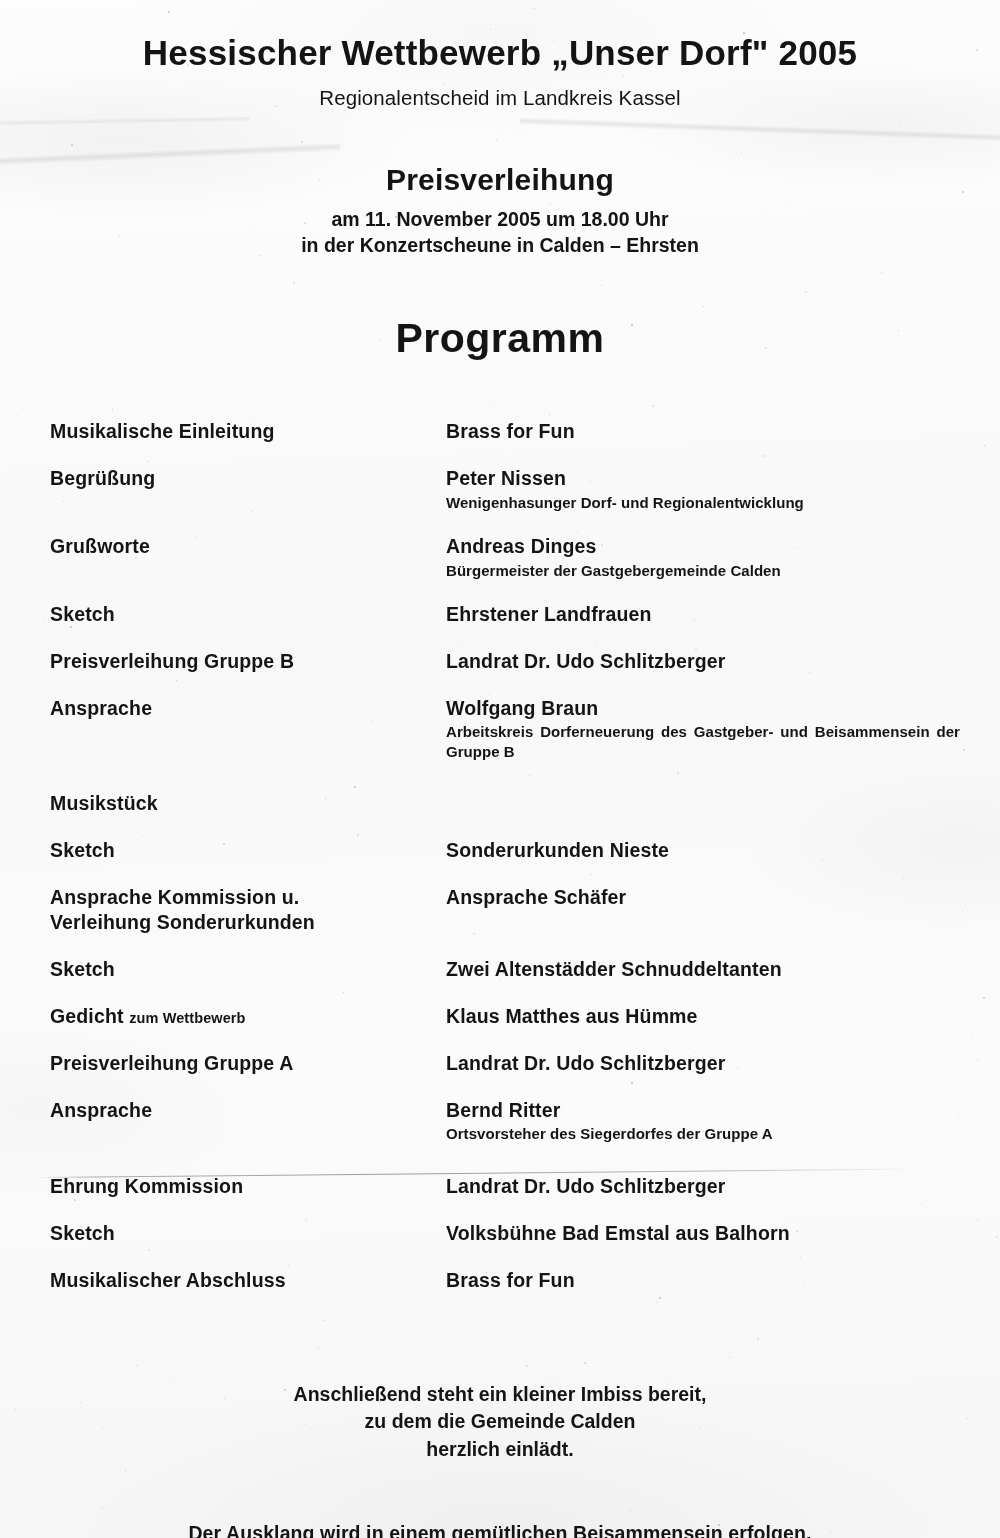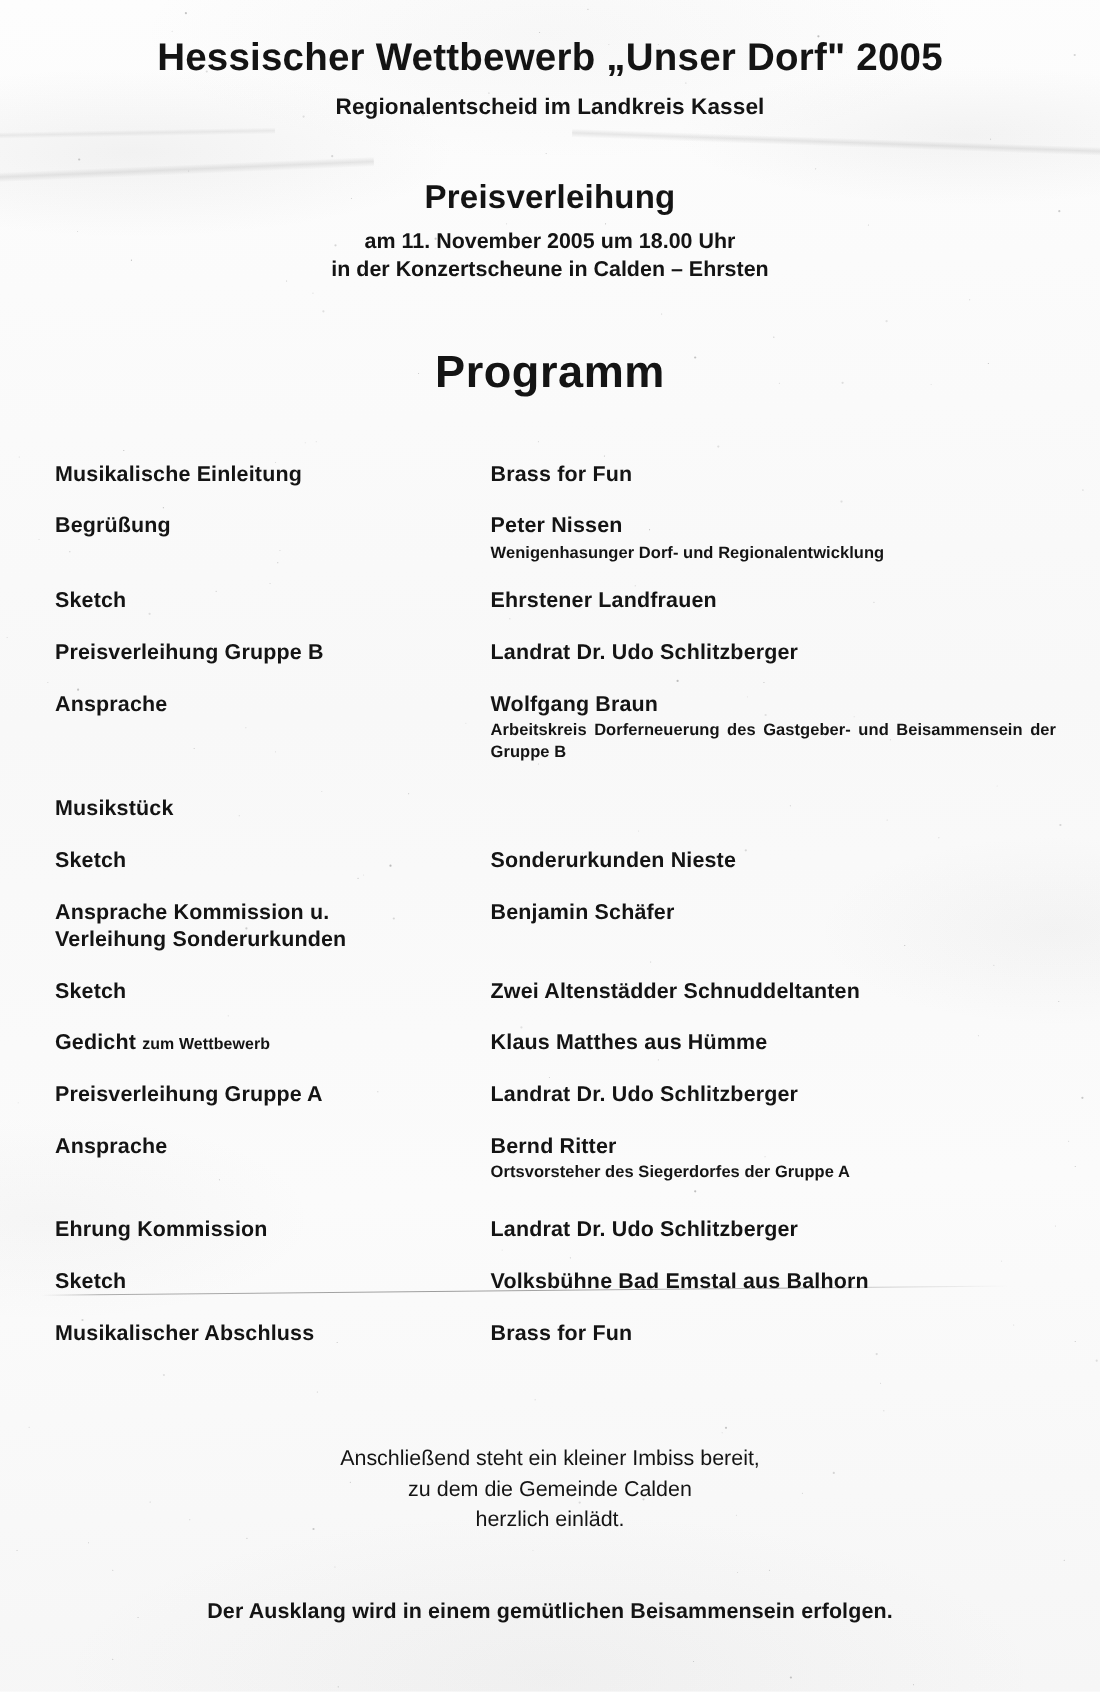--- a/index.html
+++ b/index.html
@@ -86,21 +86,21 @@
     font-size: 35px;
     font-weight: bold;
     letter-spacing: 0.2px;
     line-height: 1.1;
   }
 
   .subtitle {
     margin: 0;
     padding-top: 13px;
     font-size: 20.5px;
-    font-weight: bold;
+    font-weight: normal;
     letter-spacing: 0.1px;
   }
 
   .event-block {
     text-align: center;
     padding-top: 53px;
   }
 
   .event-title {
     margin: 0;
@@ -177,21 +177,21 @@
     max-width: 538px;
     text-align: justify;
     text-align-last: left;
   }
 
   
   .footer-invite {
     text-align: center;
     padding-top: 66px;
     font-size: 19.5px;
-    font-weight: normal;
+    font-weight: bold;
     line-height: 1.42;
   }
 
   .footer-closing {
     text-align: center;
     padding-top: 58px;
     font-size: 19.5px;
     font-weight: bold;
     letter-spacing: 0.1px;
   }
@@ -404,20 +404,27 @@
           </div>
         </div>
         <div class="program-row">
           <div class="row-label">Begrüßung</div>
           <div class="row-value">
             <div class="value-main">Peter Nissen</div>
             <div class="value-sub">Wenigenhasunger Dorf- und Regionalentwicklung</div>
           </div>
         </div>
         <div class="program-row">
+          <div class="row-label">Grußworte</div>
+          <div class="row-value">
+            <div class="value-main">Andreas Dinges</div>
+            <div class="value-sub">Bürgermeister der Gastgebergemeinde Calden</div>
+          </div>
+        </div>
+        <div class="program-row">
           <div class="row-label">Sketch</div>
           <div class="row-value">
             <div class="value-main">Ehrstener Landfrauen</div>
           </div>
         </div>
         <div class="program-row">
           <div class="row-label">Preisverleihung Gruppe B</div>
           <div class="row-value">
             <div class="value-main">Landrat Dr. Udo Schlitzberger</div>
           </div>
@@ -434,21 +441,21 @@
         </div>
         <div class="program-row">
           <div class="row-label">Sketch</div>
           <div class="row-value">
             <div class="value-main">Sonderurkunden Nieste</div>
           </div>
         </div>
         <div class="program-row">
           <div class="row-label">Ansprache Kommission u. Verleihung Sonderurkunden</div>
           <div class="row-value">
-            <div class="value-main">Benjamin Schäfer</div>
+            <div class="value-main">Ansprache Schäfer</div>
           </div>
         </div>
         <div class="program-row">
           <div class="row-label">Sketch</div>
           <div class="row-value">
             <div class="value-main">Zwei Altenstädder Schnuddeltanten</div>
           </div>
         </div>
         <div class="program-row">
           <div class="row-label"><span>Gedicht</span> <span class="label-small">zum Wettbewerb</span></div>

